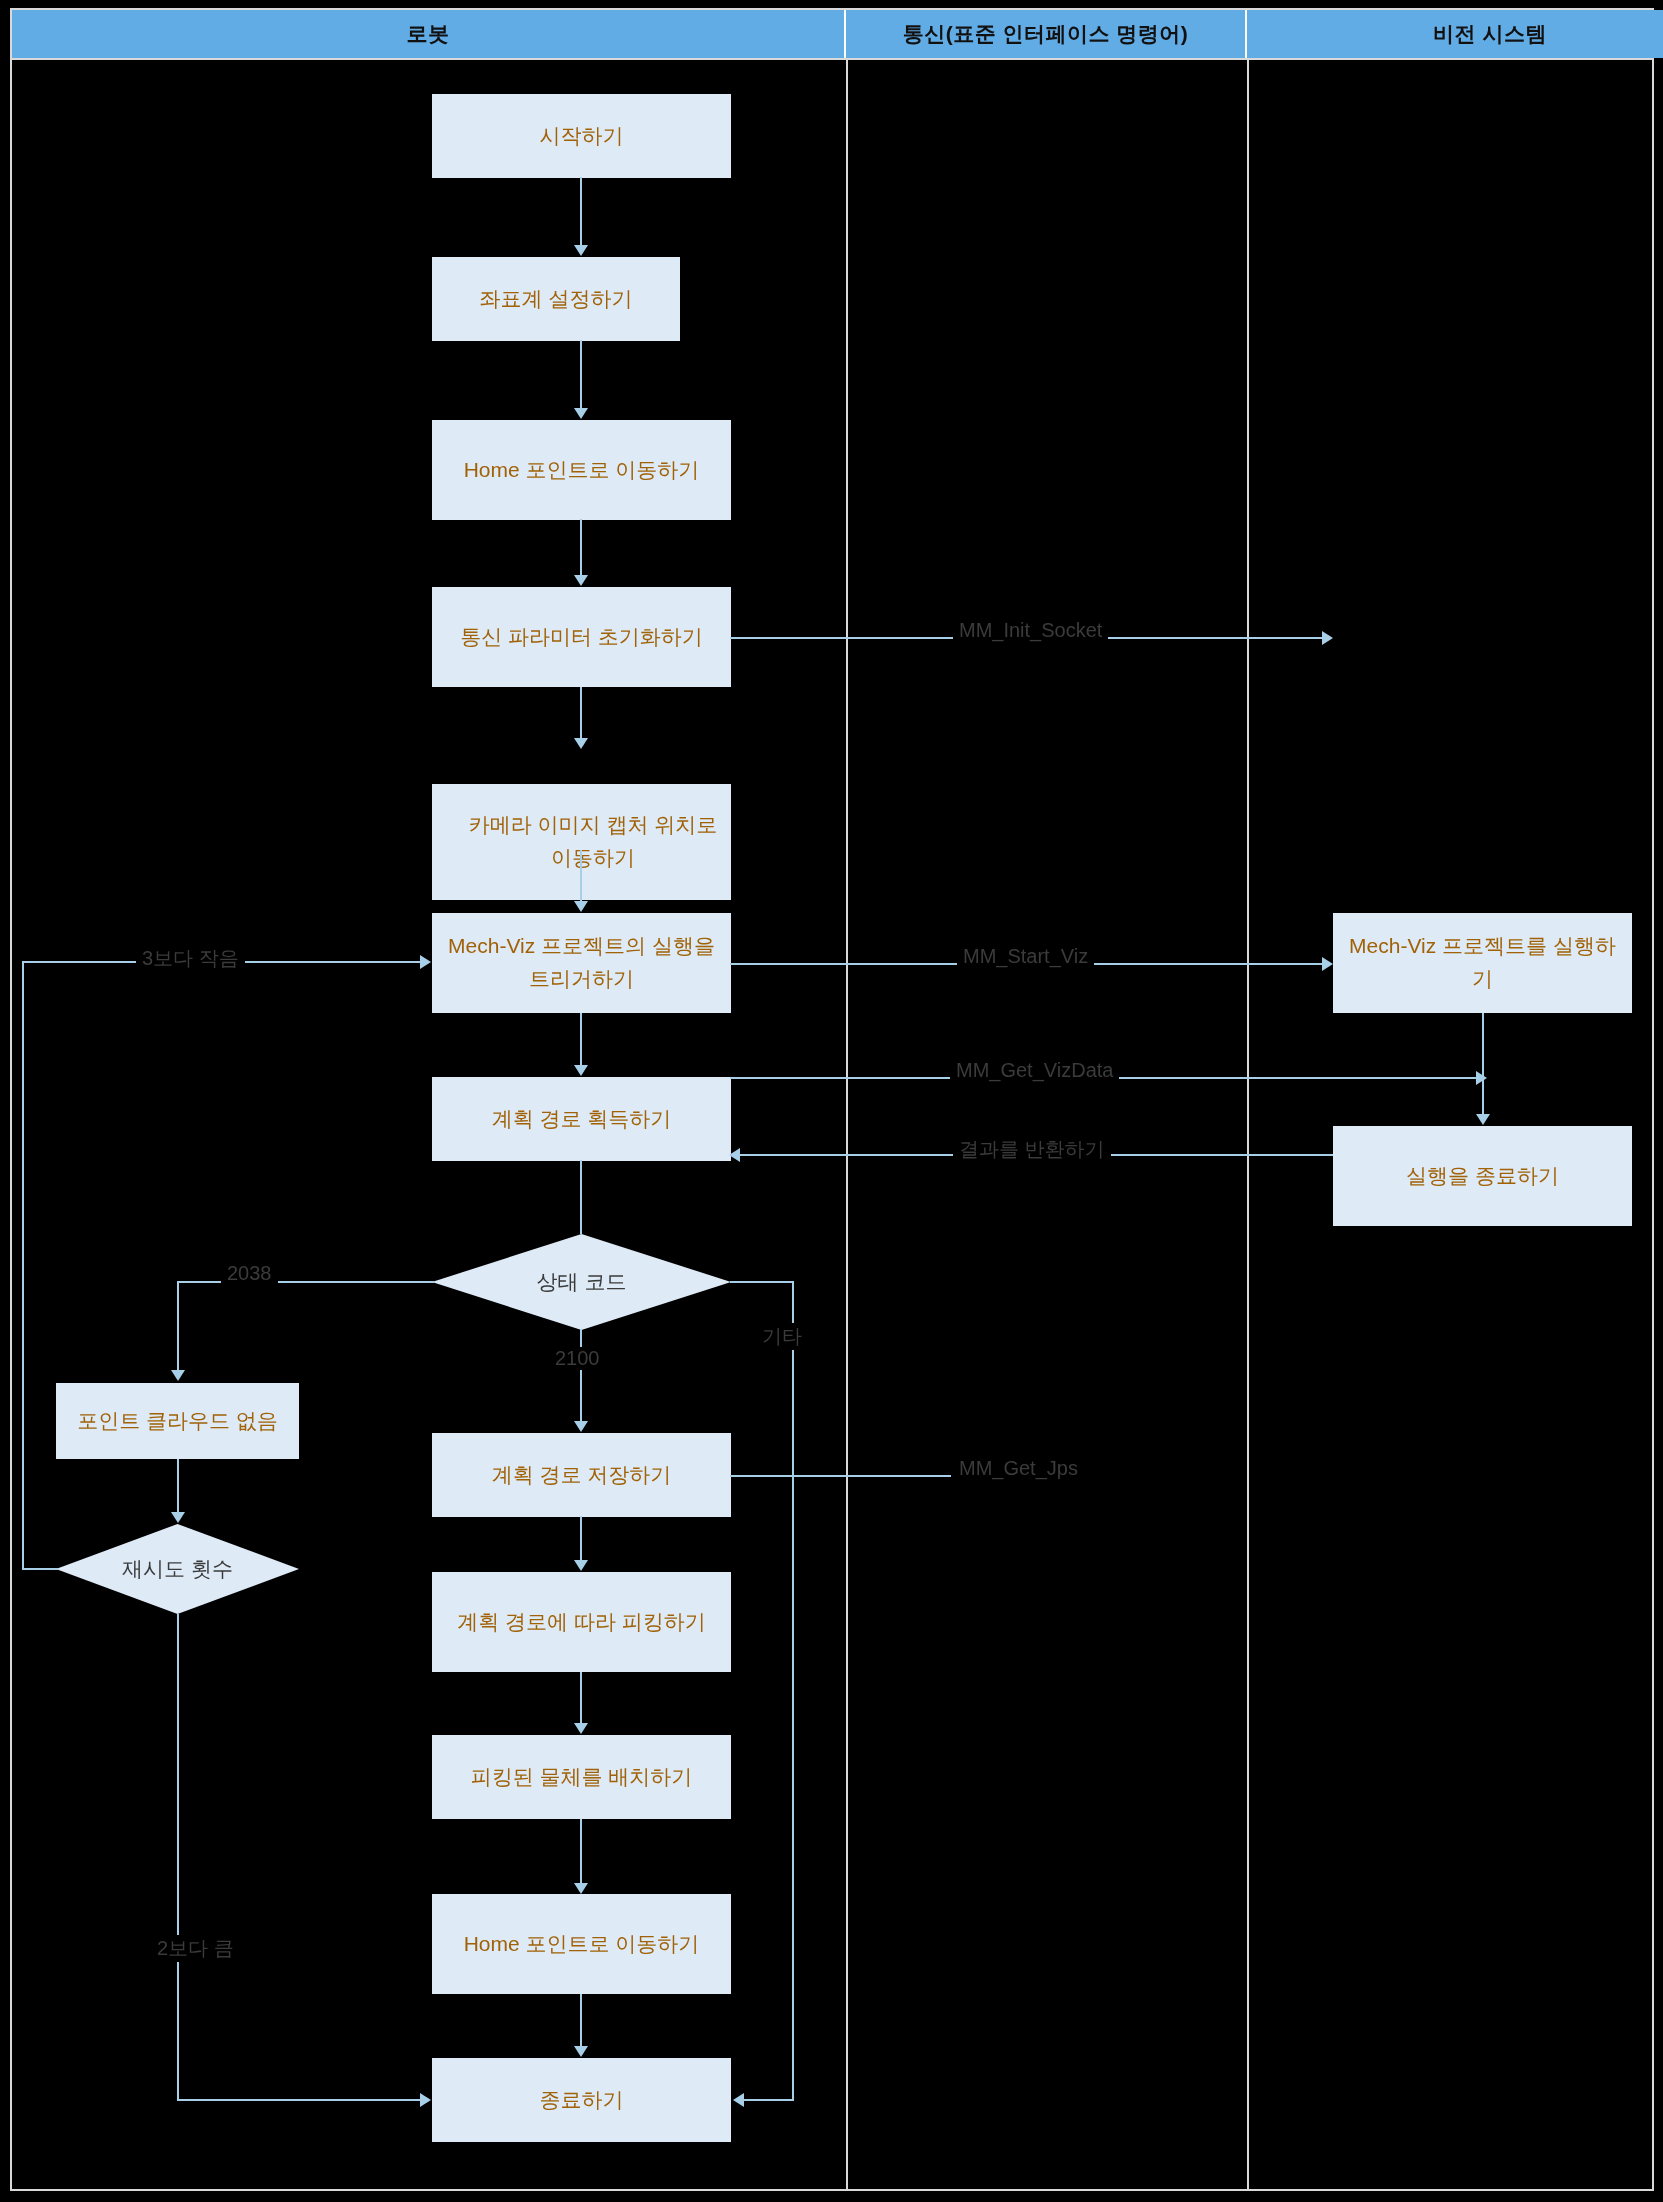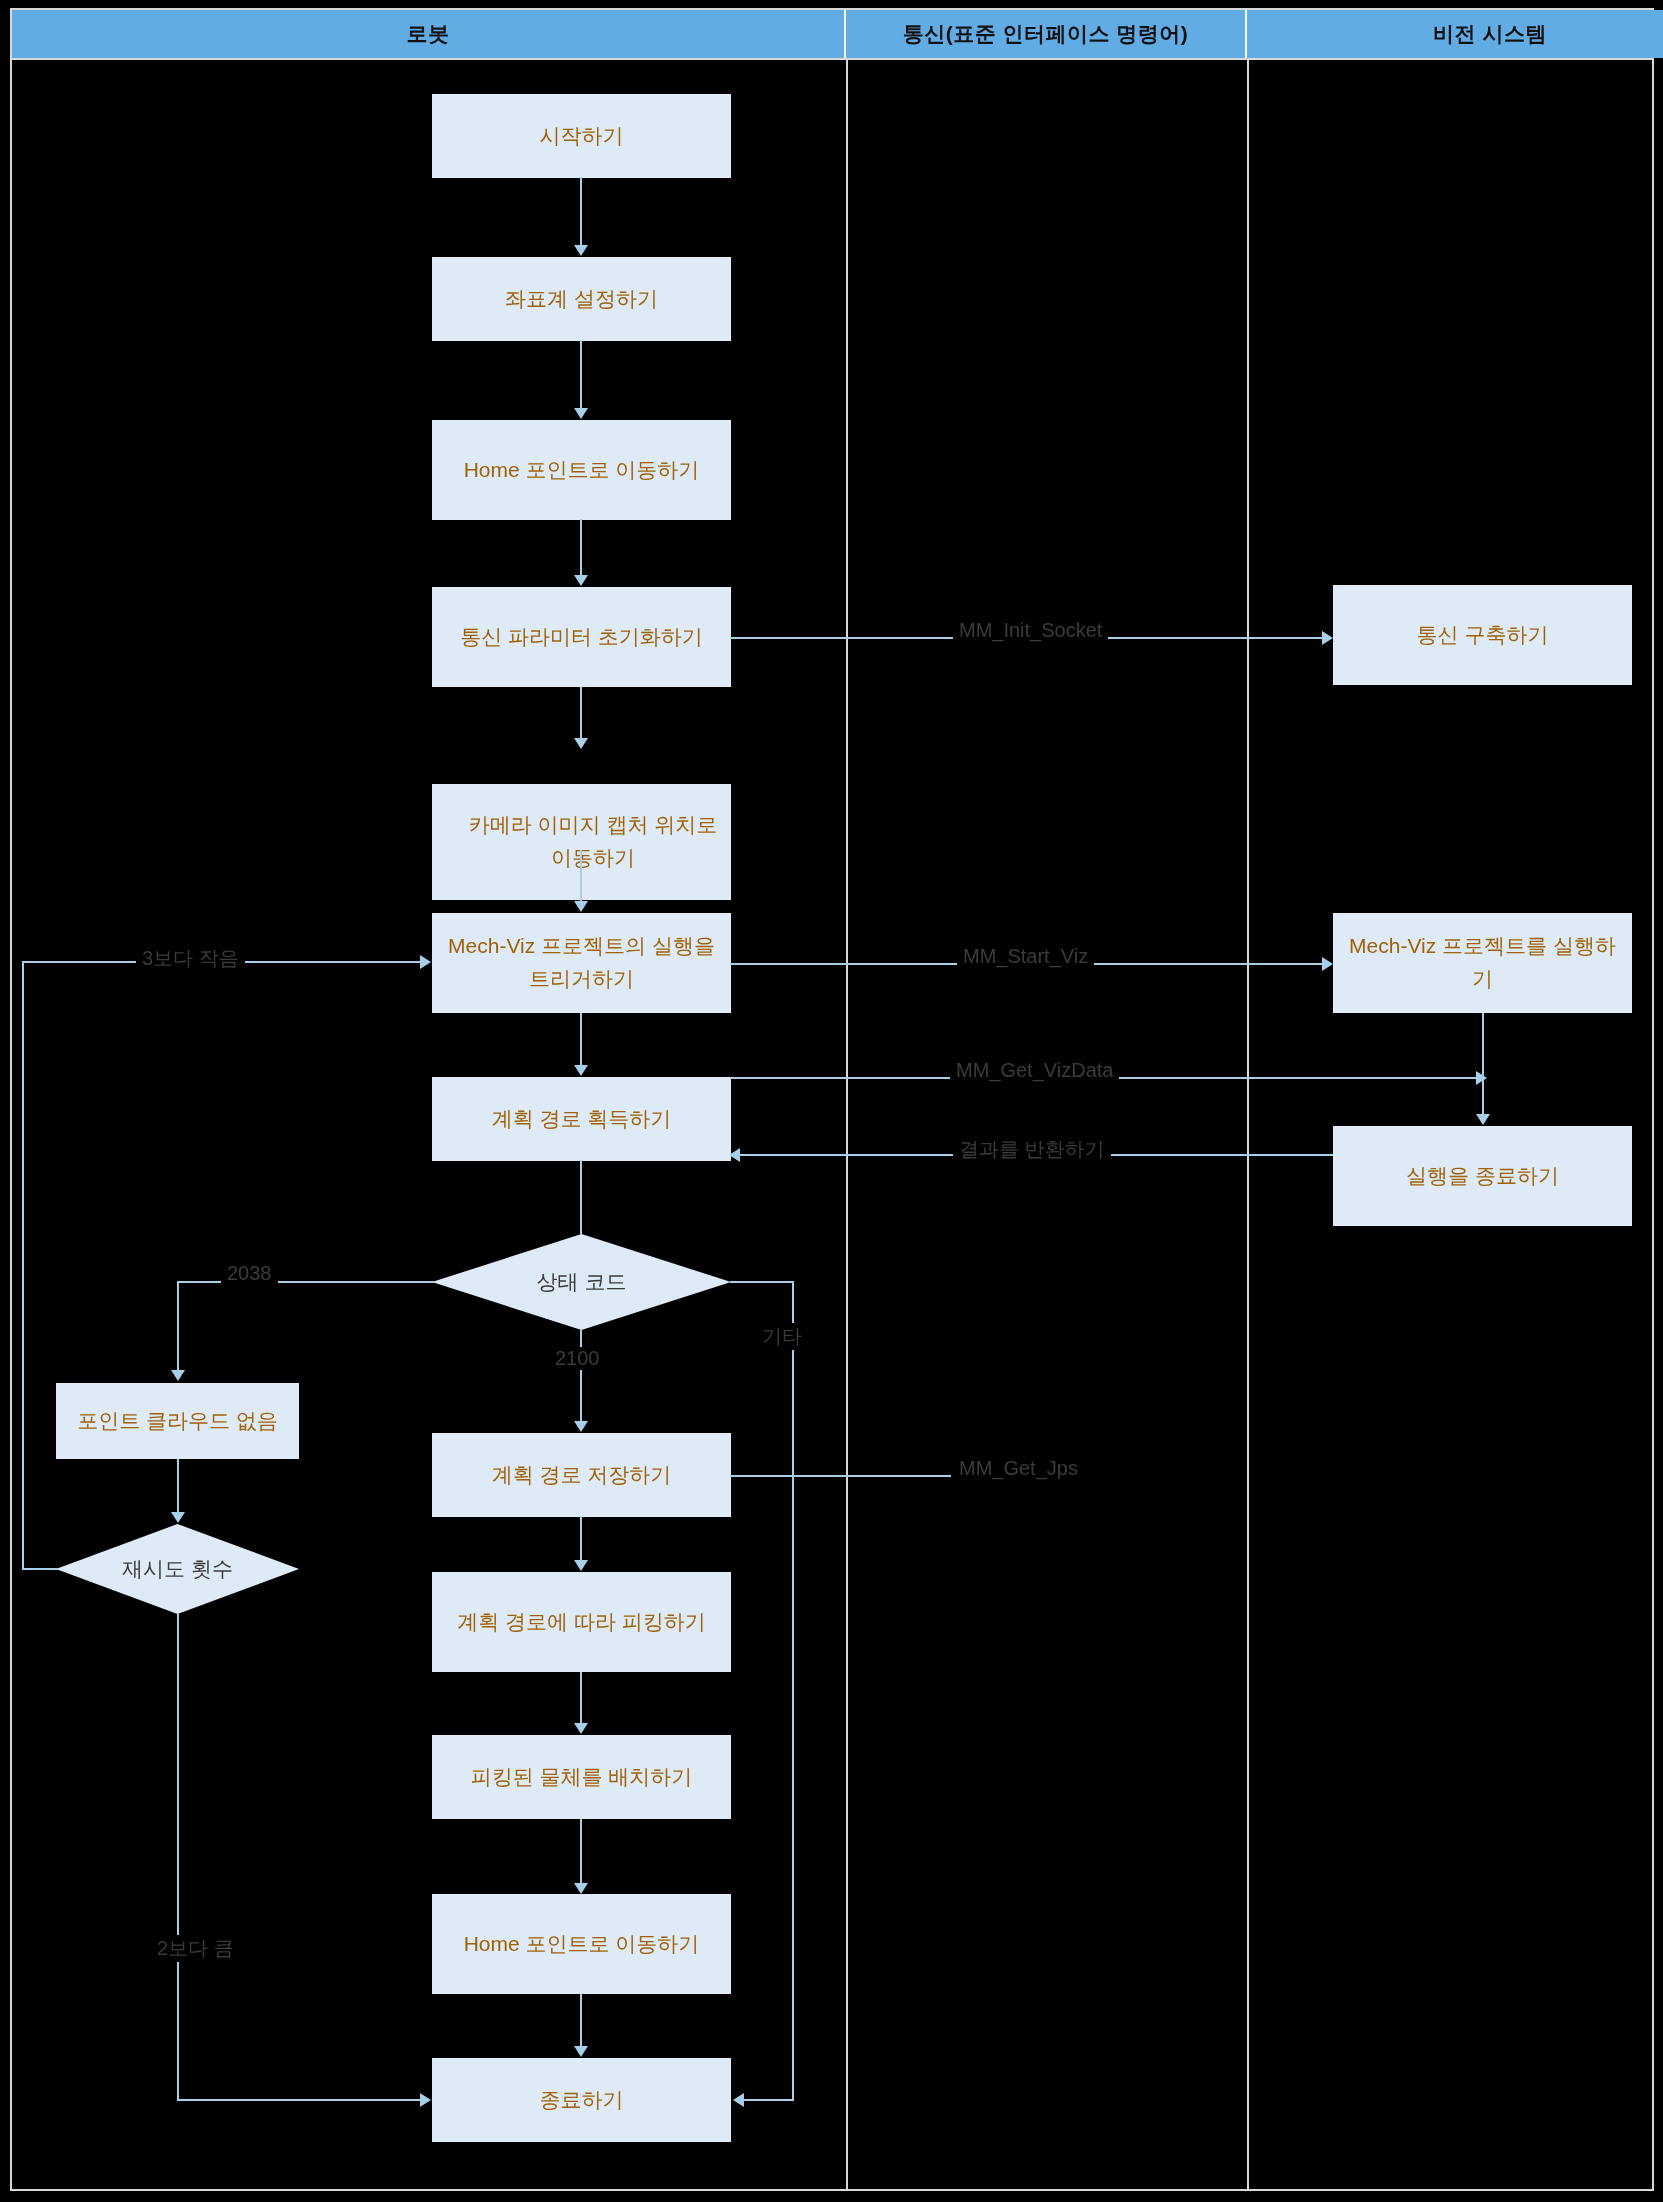--- a/index.html
+++ b/index.html
@@ -54,21 +54,21 @@
   <div class="lane-header" style="left:1247px;width:486px;border-right:none;">
     <span>비전 시스템</span>
   </div>
   <div class="header-underline"></div>
   <div class="lane-divider" style="left:846px;height:2131px;"></div>
   <div class="lane-divider" style="left:1247px;height:2131px;"></div>
 
   <div class="node" style="left:432px;top:94px;width:299px;height:84px;">
     <span>시작하기</span>
   </div>
-  <div class="node" style="left:432px;top:257px;width:299px;height:84px;">
+  <div class="node" style="left:432px;top:257px;width:248px;height:84px;">
     <span>좌표계 설정하기</span>
   </div>
   <div class="node" style="left:432px;top:420px;width:299px;height:100px;">
     <span>Home 포인트로 이동하기</span>
   </div>
   <div class="node" style="left:432px;top:587px;width:299px;height:100px;">
     <span>통신 파라미터 초기화하기</span>
   </div>
   <div class="node" style="left:432px;top:784px;width:299px;height:116px;padding-left:33px;">
     <span>카메라 이미지 캡처 위치로 이동하기</span>
@@ -103,23 +103,20 @@
   <div class="node" style="left:432px;top:1735px;width:299px;height:84px;">
     <span>피킹된 물체를 배치하기</span>
   </div>
   <div class="node" style="left:432px;top:1894px;width:299px;height:100px;">
     <span>Home 포인트로 이동하기</span>
   </div>
   <div class="node" style="left:432px;top:2058px;width:299px;height:84px;">
     <span>종료하기</span>
   </div>
 
-  <div class="node" style="left:1333px;top:585px;width:299px;height:100px;">
-    <span>통신 구축하기</span>
-  </div>
   <div class="node" style="left:1333px;top:913px;width:299px;height:100px;">
     <span>Mech-Viz 프로젝트를 실행하기</span>
   </div>
   <div class="node" style="left:1333px;top:1126px;width:299px;height:100px;">
     <span>실행을 종료하기</span>
   </div>
 
   <div class="ln lnv" style="left:580px;top:177px;height:68px;"></div>
   <div class="arrow arr-down" style="left:574px;top:245px;"></div>
 

